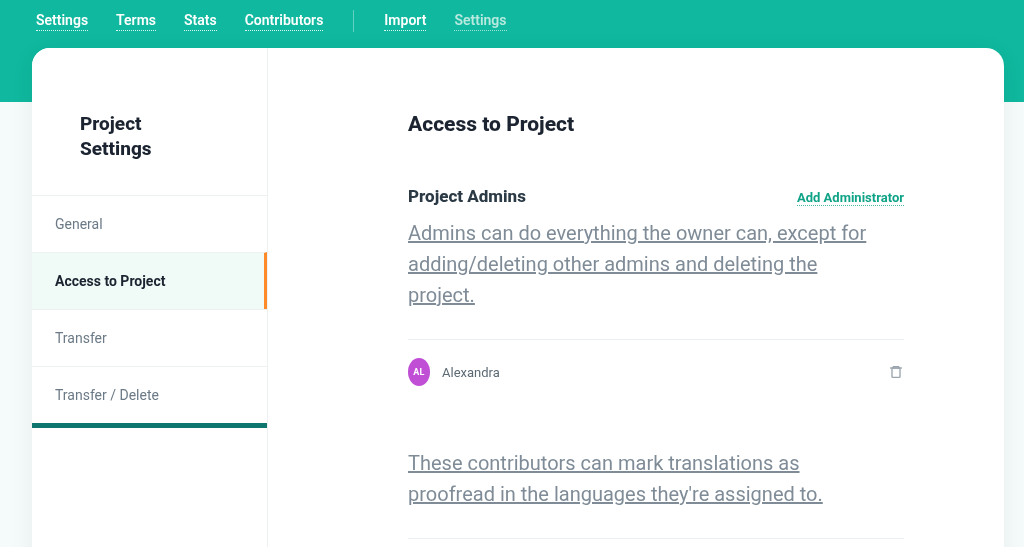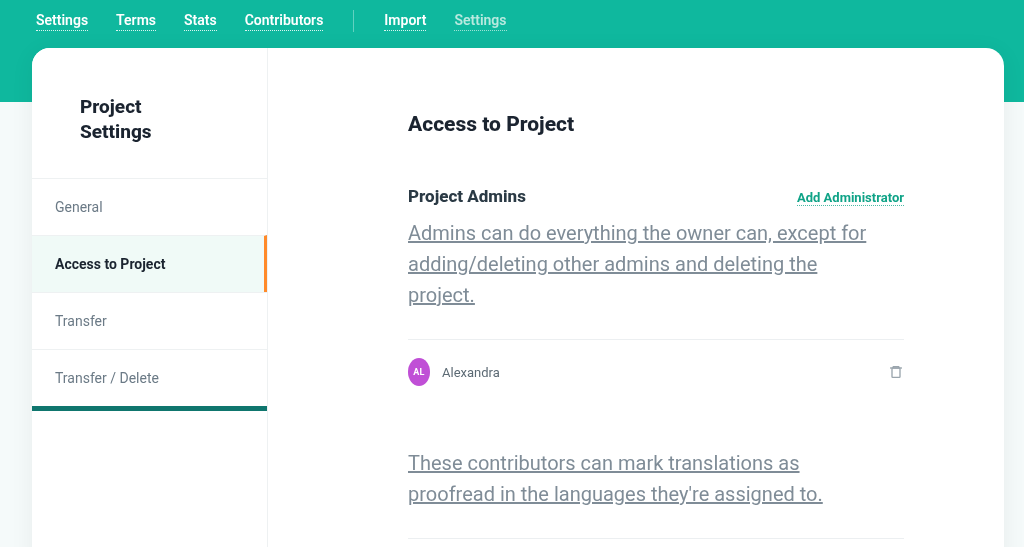--- a/index.html
+++ b/index.html
@@ -44,21 +44,21 @@
     height: 520px;
     display: flex;
     overflow: hidden;
   }
   .sidebar {
     width: 236px;
     border-right: 1px solid #eef1f2;
     background: #ffffff;
   }
   .sidebar-header {
-    padding: 47px 0 34px 48px;
+    padding: 64px 0 34px 48px;
   }
   .sidebar-header h1 {
     font-size: 19px;
     font-weight: 800;
     color: #1b2430;
     line-height: 1.3;
   }
   .sidebar-item {
     padding: 20px 0 20px 23px;
     font-size: 14px;

